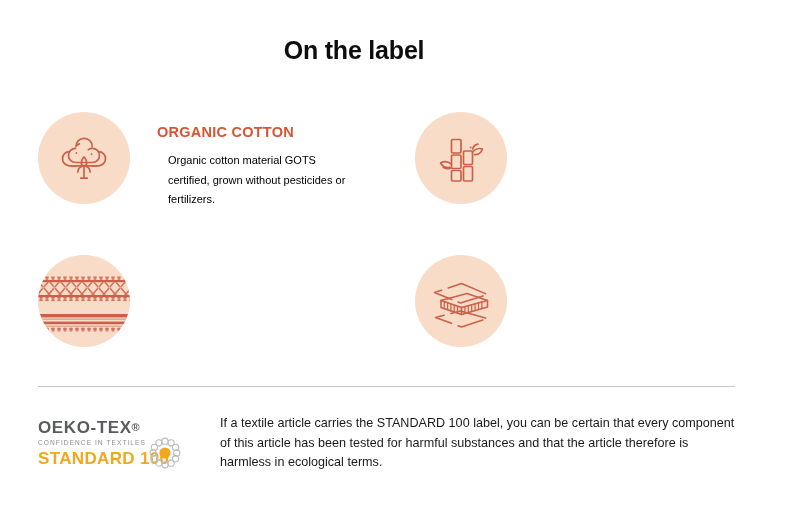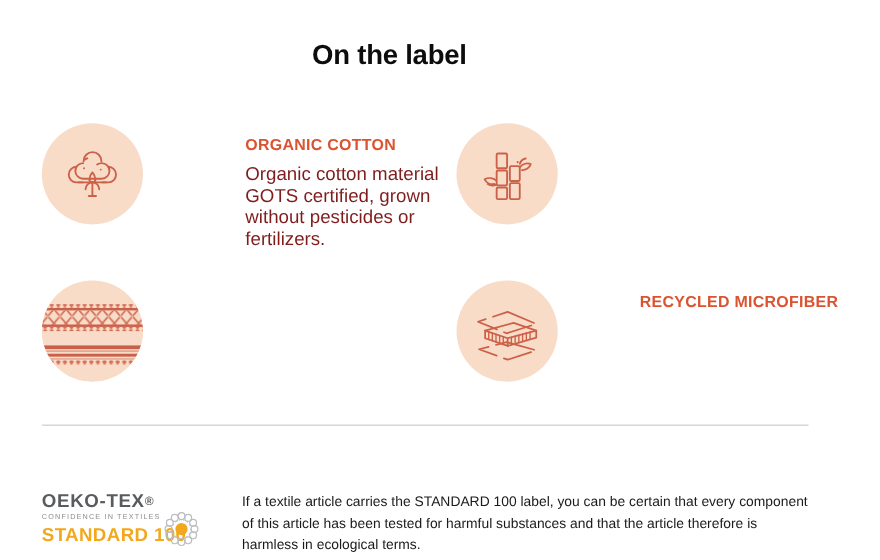--- a/index.html
+++ b/index.html
@@ -42,21 +42,20 @@
     left: 38px;
     width: 724px;
     display: grid;
     grid-template-columns: 377px 347px;
     grid-template-rows: 143px 143px;
   }
 
   .feature {
     display: flex;
     align-items: flex-start;
-    justify-content: space-between;
   }
 
   .feature-icon-wrap {
     width: 92px;
     height: 92px;
     flex: 0 0 92px;
     border-radius: 50%;
     background: #f8dcc8;
     overflow: hidden;
     position: relative;
@@ -76,24 +75,24 @@
   .feature-title {
     font-size: 14.5px;
     font-weight: bold;
     letter-spacing: 0.25px;
     color: #da5431;
     margin: 0 0 9px 0;
     white-space: nowrap;
   }
 
   .feature-desc {
-    font-size: 17px;
+    font-size: 11px;
     line-height: 19.5px;
-    color: #7f1d1d;
-    margin: 0;
+    color: #000000;
+    margin: 11px;
     max-width: 192px;
   }
 
   .feature--wide .feature-desc {
     max-width: 205px;
   }
 
   
   .divider {
     position: absolute;
@@ -112,21 +111,20 @@
     width: 700px;
     display: flex;
     align-items: flex-start;
   }
 
   .oeko-logo {
     flex: 0 0 140px;
     width: 140px;
     padding-top: 5px;
     position: relative;
-    margin-top: 28px;
   }
 
   .oeko-main {
     font-size: 17px;
     font-weight: bold;
     letter-spacing: 0.6px;
     color: #595b5e;
     line-height: 1;
     white-space: nowrap;
   }
@@ -158,21 +156,20 @@
     height: 34px;
   }
   .oeko-emblem svg { display:block; width:34px; height:34px; }
 
   .footer-text {
     padding-left: 42px;
     font-size: 12.6px;
     line-height: 19.5px;
     color: #1a1a1a;
     max-width: 555px;
-    margin-top: 33px;
   }
 </style>
 </head>
 <body>
 
 <div class="page">
 
   <div class="page-title">On the label</div>
 
   <div class="features">
@@ -282,21 +279,20 @@
               <path d="M60.1 48.6 L60.1 55.5"></path>
               <path d="M63.5 47.6 L63.5 54.5"></path>
               <path d="M66.9 46.6 L66.9 53.5"></path>
             </g>
 
             <path d="M45.5 56 L72.5 63.5 L46.5 72 L20.5 62.5 Z" stroke-dasharray="26 7"></path>
           </g>
         </svg>
       </div>
       <div class="feature-text">
-        <div class="feature-title">RECYCLED MICROFIBER</div>
       </div>
     </div>
 
   </div>
 
   <div class="divider"></div>
 
   <div class="footer">
     <div class="oeko-logo">
       <div class="oeko-main"><span>OEKO-TEX</span><span class="oeko-reg">®</span></div>

